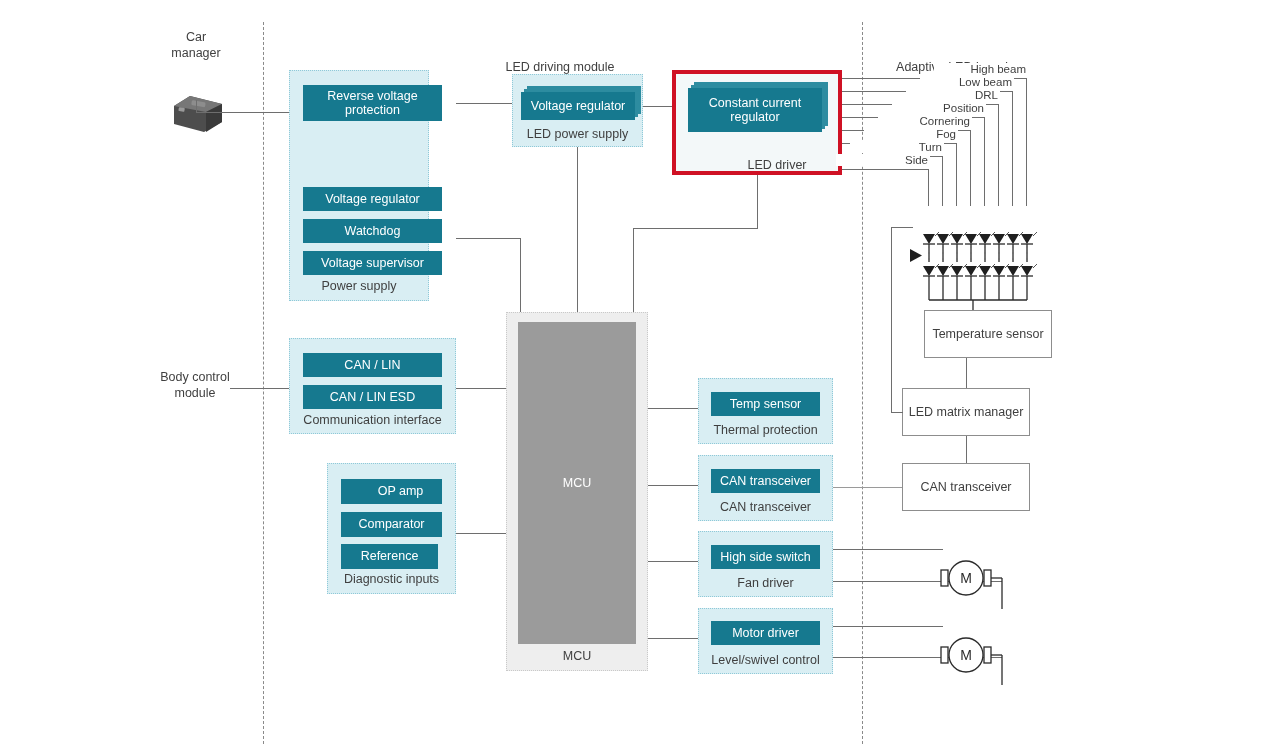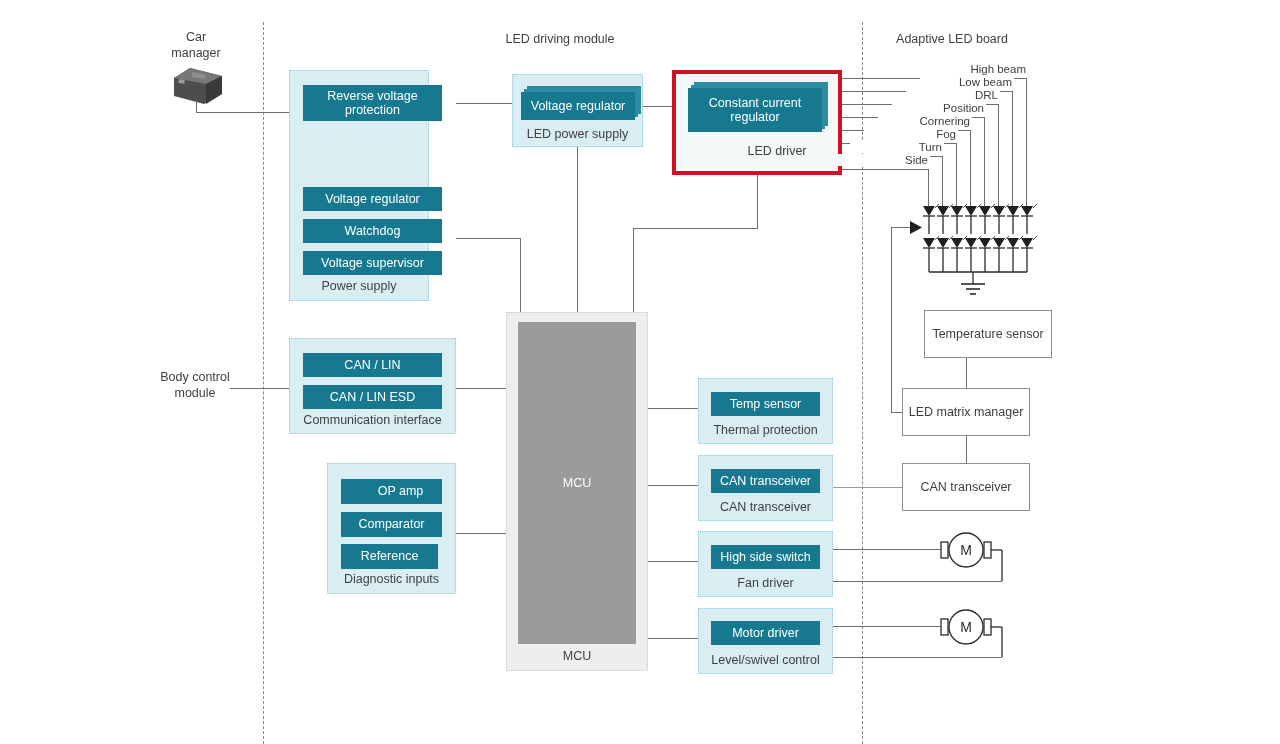--- a/index.html
+++ b/index.html
@@ -2,21 +2,21 @@
 <html><head>
 <meta charset="utf-8">
 <style>
   html,body{margin:0;padding:0;background:#ffffff;}
   body{
     width:1280px;height:744px;position:relative;overflow:hidden;
     font-family:"Liberation Sans","DejaVu Sans",sans-serif;
     color:#3d3d3d;
   }
   #canvas{position:absolute;left:0;top:0;width:1280px;height:744px;}
-  .abs{position:absolute;}
+  .abs{position:absolute;margin-top:28px;}
 
   
   .sec-label{
     font-size:12.5px;color:#3f3f3f;white-space:nowrap;text-align:center;
   }
 
   
   .divider{
     position:absolute;width:0;border-left:1.5px dashed #8a8a8a;
   }
@@ -130,21 +130,21 @@
     <div class="s1" style="width:114px;height:28px;"></div>
     <div class="s2" style="width:114px;height:28px;"></div>
     <div class="front chip" style="width:114px;height:28px;position:absolute;">Voltage regulator</div>
   </div>
 
   <div class="hline" style="left:643px;top:106px;width:36px;"></div>
 
   <div class="vline" style="left:577px;top:147px;height:165px;"></div>
 
   <div class="redframe" style="left:672px;top:70px;width:170px;height:105px;">
-    <div class="group-cap" style="top:70px;padding-left:40px;">LED driver</div>
+    <div class="group-cap" style="top:84px;padding-left:40px;">LED driver</div>
   </div>
   <div class="stack" style="left:688px;top:88px;width:134px;height:44px;">
     <div class="s1" style="width:134px;height:44px;"></div>
     <div class="s2" style="width:134px;height:44px;"></div>
     <div class="front chip" style="width:134px;height:44px;position:absolute;">Constant current regulator</div>
   </div>
 
   <div class="vline" style="left:757px;top:175px;height:53px;"></div>
   <div class="hline" style="left:633px;top:228px;width:125px;"></div>
   <div class="vline" style="left:633px;top:228px;height:84px;"></div>

